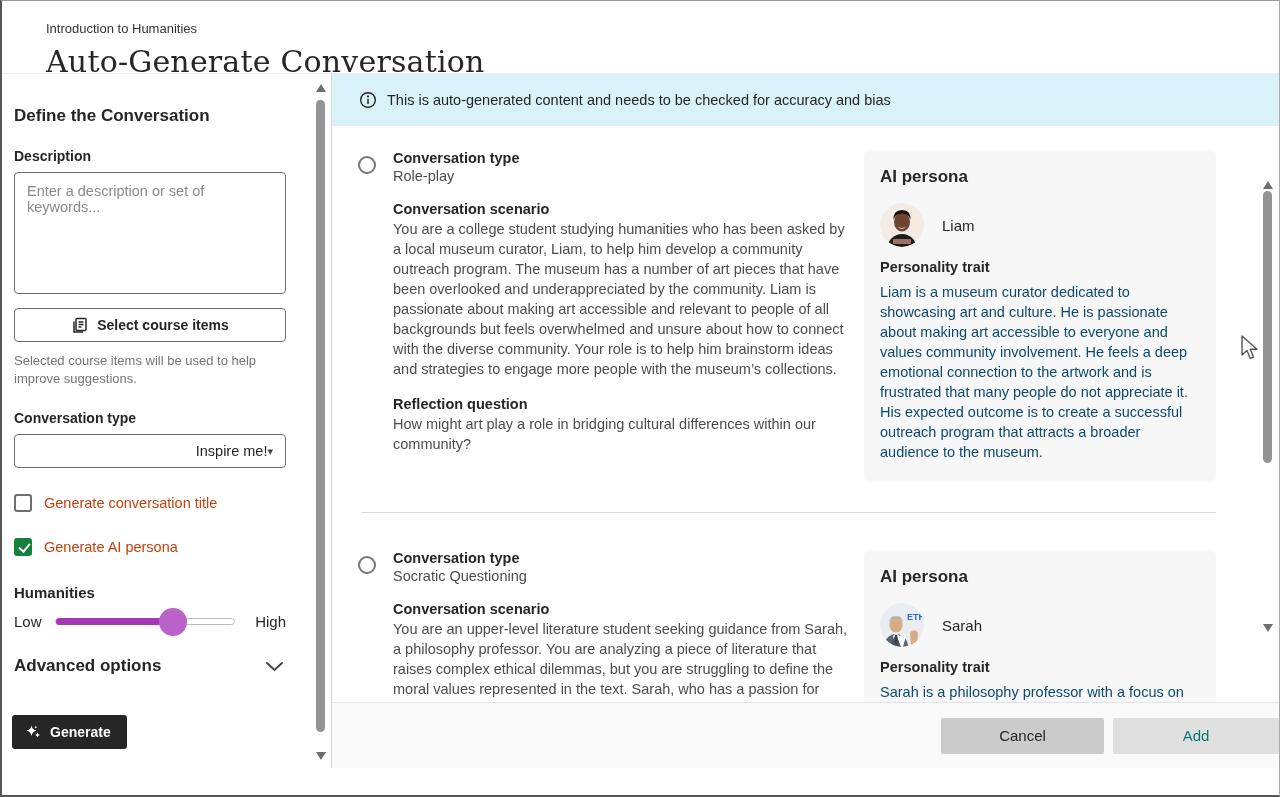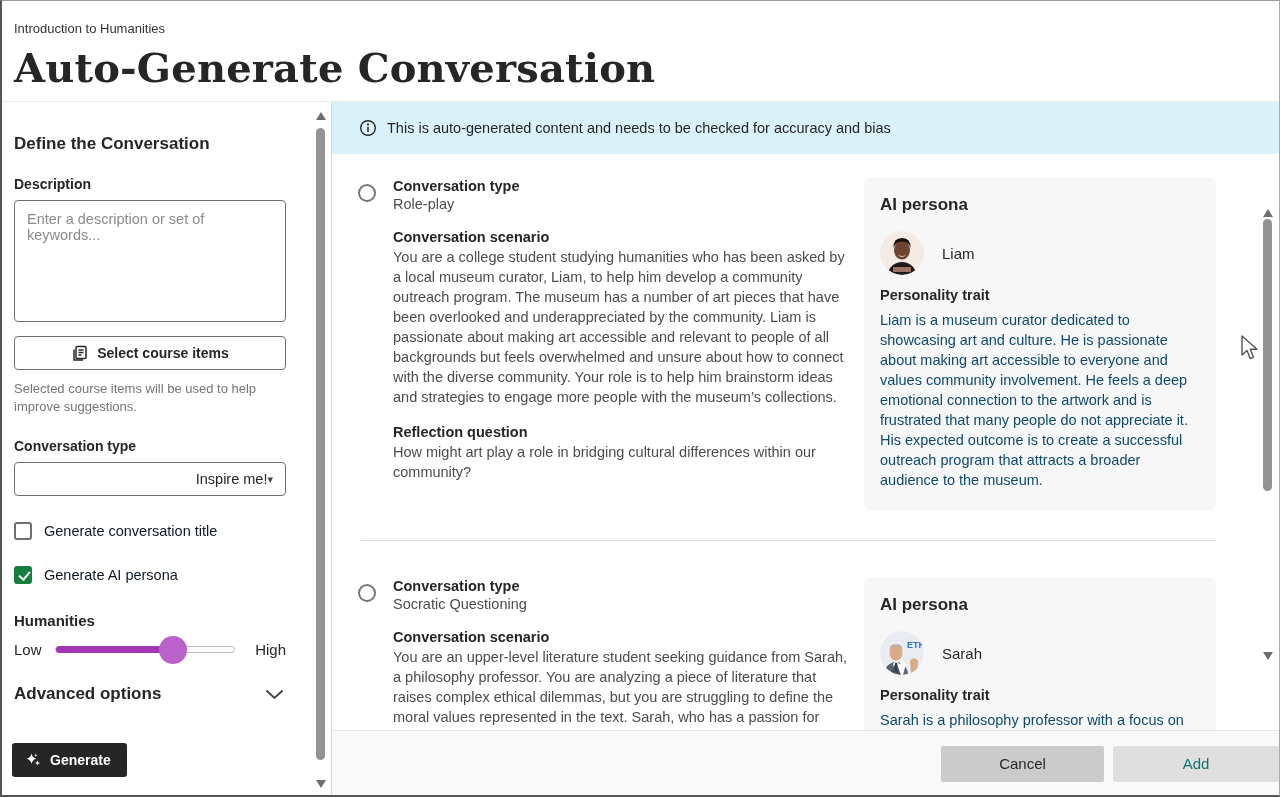--- a/index.html
+++ b/index.html
@@ -2,23 +2,23 @@
 <html><head>
 <meta charset="utf-8">
 <style>
   * { margin:0; padding:0; box-sizing:border-box; }
   html,body { width:1280px; height:797px; }
   body { font-family:"Liberation Sans", sans-serif; color:#262626; background:#fff; }
   .page { width:1280px; height:797px; position:relative; overflow:hidden; background:#fff;
           border-left:2px solid #555; border-bottom:2px solid #555; border-top:1px solid #999; border-right:1px solid #aaa; }
 
   
-  header { height:100px; padding:20px 4px 0 12px; }
+  header { height:72px; padding:20px 4px 0 12px;margin-left:32px; }
   .breadcrumb { font-size:13px; color:#333; cursor:pointer; }
-  h1.title { font-family:"DejaVu Serif","Liberation Serif",serif; font-size:40px; font-weight:700; color:#262626; margin-top:8px; letter-spacing:.2px; }
+  h1.title { font-family:"DejaVu Serif","Liberation Serif",serif; font-size:30px; font-weight:400; color:#262626; margin-top:8px; letter-spacing:.2px; }
 
   .content-row { display:flex; height:695px; border-top:1px solid #ececec; }
 
   
   .sidebar { width:330px; min-width:330px; position:relative; padding:32px 45px 0 12px; border-right:1px solid #d7d7d7; background:#fff; }
   .sidebar h2 { font-size:17px; font-weight:700; color:#262626; }
   .field-label { display:block; font-size:14px; font-weight:700; margin-top:22px; }
   textarea.desc { width:100%; height:122px; margin-top:8px; border:1px solid #6f6f6f; border-radius:4px;
                   padding:10px 12px; font-family:"Liberation Sans",sans-serif; font-size:14.5px; color:#262626; resize:none; }
   textarea.desc::placeholder { color:#8a8a8a; }
@@ -28,21 +28,21 @@
   .select-box { width:100%; height:34px; margin-top:8px; border:1px solid #6f6f6f; border-radius:4px; background:#fff;
                 display:flex; align-items:center; justify-content:flex-end; padding:0 12px; font-size:14.5px; cursor:pointer; }
   .select-box .caret { font-size:11px; color:#454545; }
 
   .cb-row { display:flex; align-items:center; gap:12px; margin-top:26px; cursor:pointer; }
   .cb-row:first-of-type { margin-top:26px; }
   .cb-box { width:18px; height:18px; border:2px solid #6f6f6f; border-radius:3px; background:#fff; position:relative; flex:none; }
   .cb-box.checked { background:#15803d; border-color:#15803d; }
   .cb-box.checked::after { content:""; position:absolute; left:5px; top:1px; width:5px; height:9px;
                            border:solid #fff; border-width:0 2px 2px 0; transform:rotate(40deg); }
-  .cb-label { font-size:14.5px; color:#0f172a; }
+  .cb-label { font-size:14.5px; color:#c2410c; }
 
   .complexity-label { font-size:15px; font-weight:700; margin-top:28px; }
   .slider-row { display:flex; align-items:center; margin-top:12px; }
   .slider-row .end-label { font-size:15px; color:#262626; }
   .slider-track { position:relative; flex:1; height:7px; margin:0 20px 0 13px; background:#fff; border:1px solid #b9b9b9; border-radius:4px; cursor:pointer; }
   .slider-fill { position:absolute; left:0; top:-1px; height:7px; background:#a438b4; border-radius:4px 0 0 4px; }
   .slider-thumb { position:absolute; top:-11px; width:28px; height:28px; border-radius:50%; background:#bb61ca; }
 
   .advanced-row { display:flex; align-items:center; justify-content:space-between; margin-top:26px; cursor:pointer; padding-right:2px; }
   .advanced-row .adv-label { font-size:17px; font-weight:700; }

